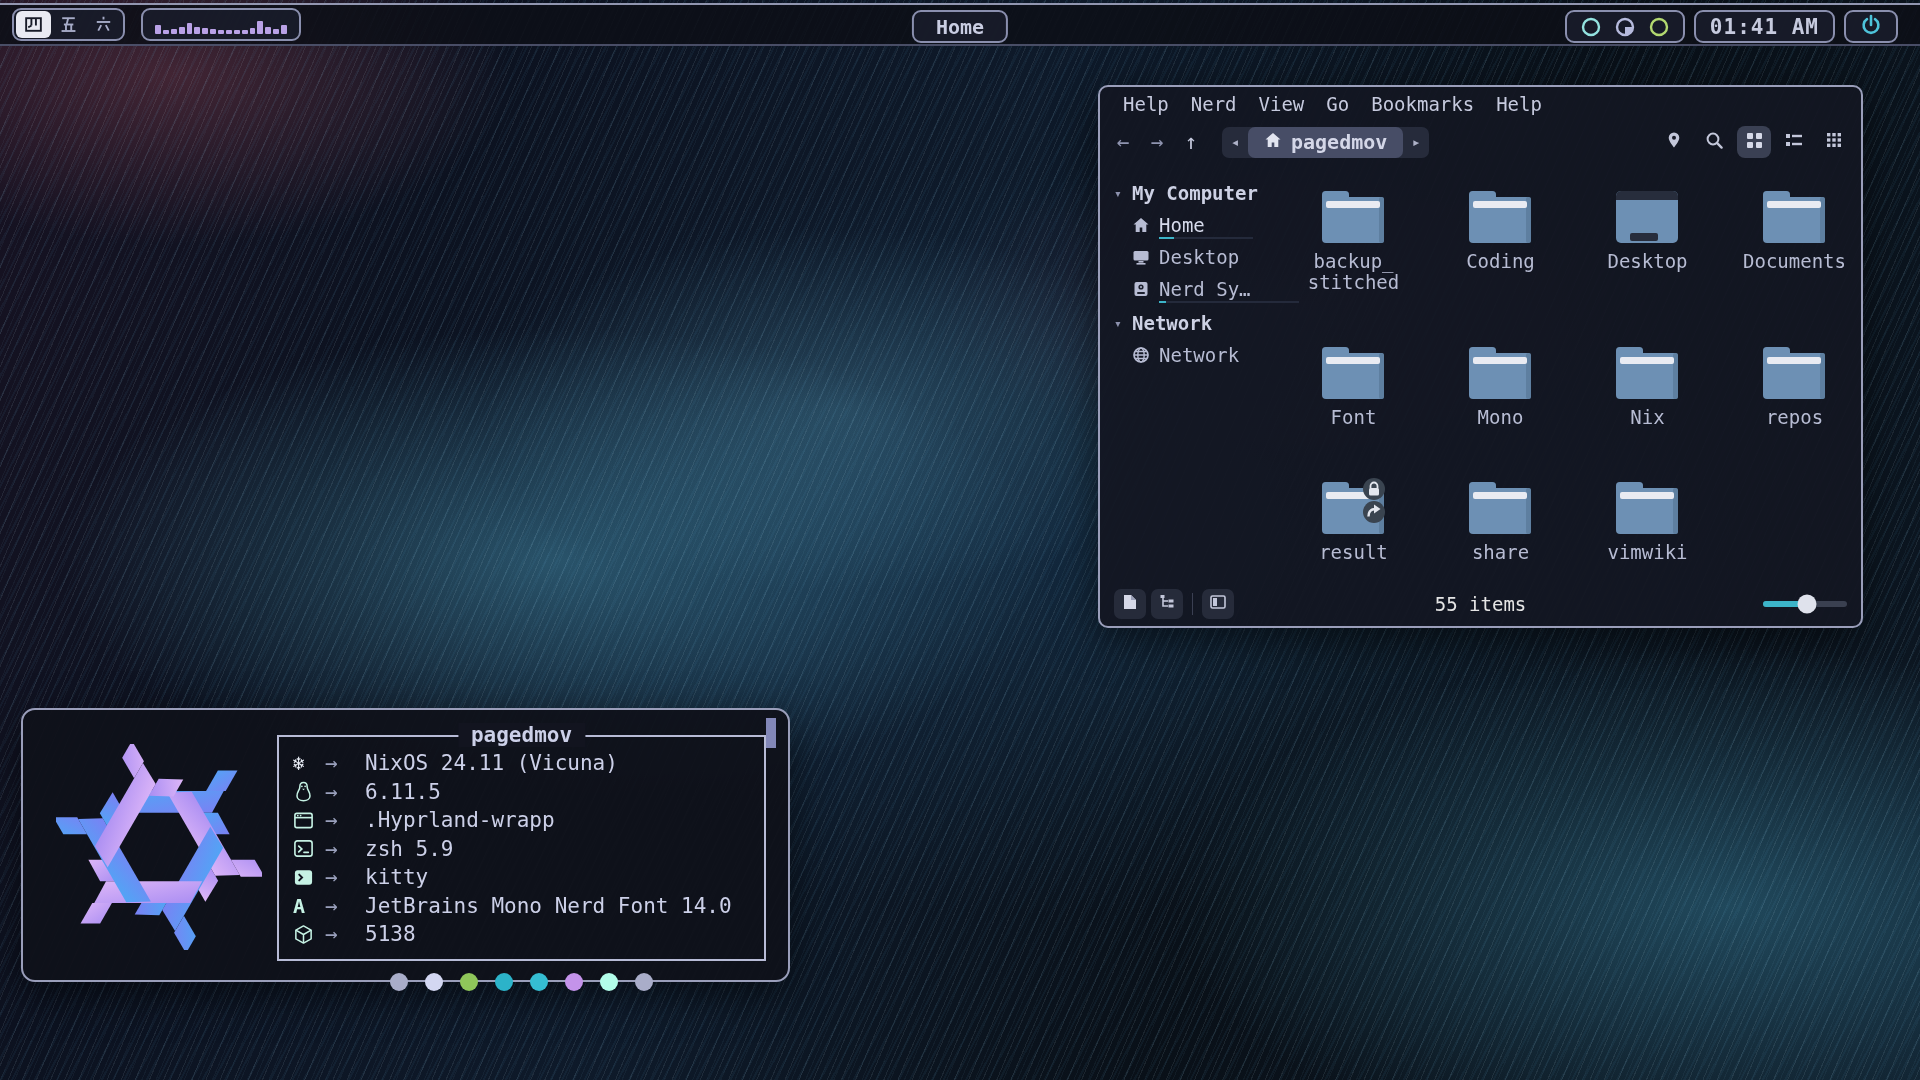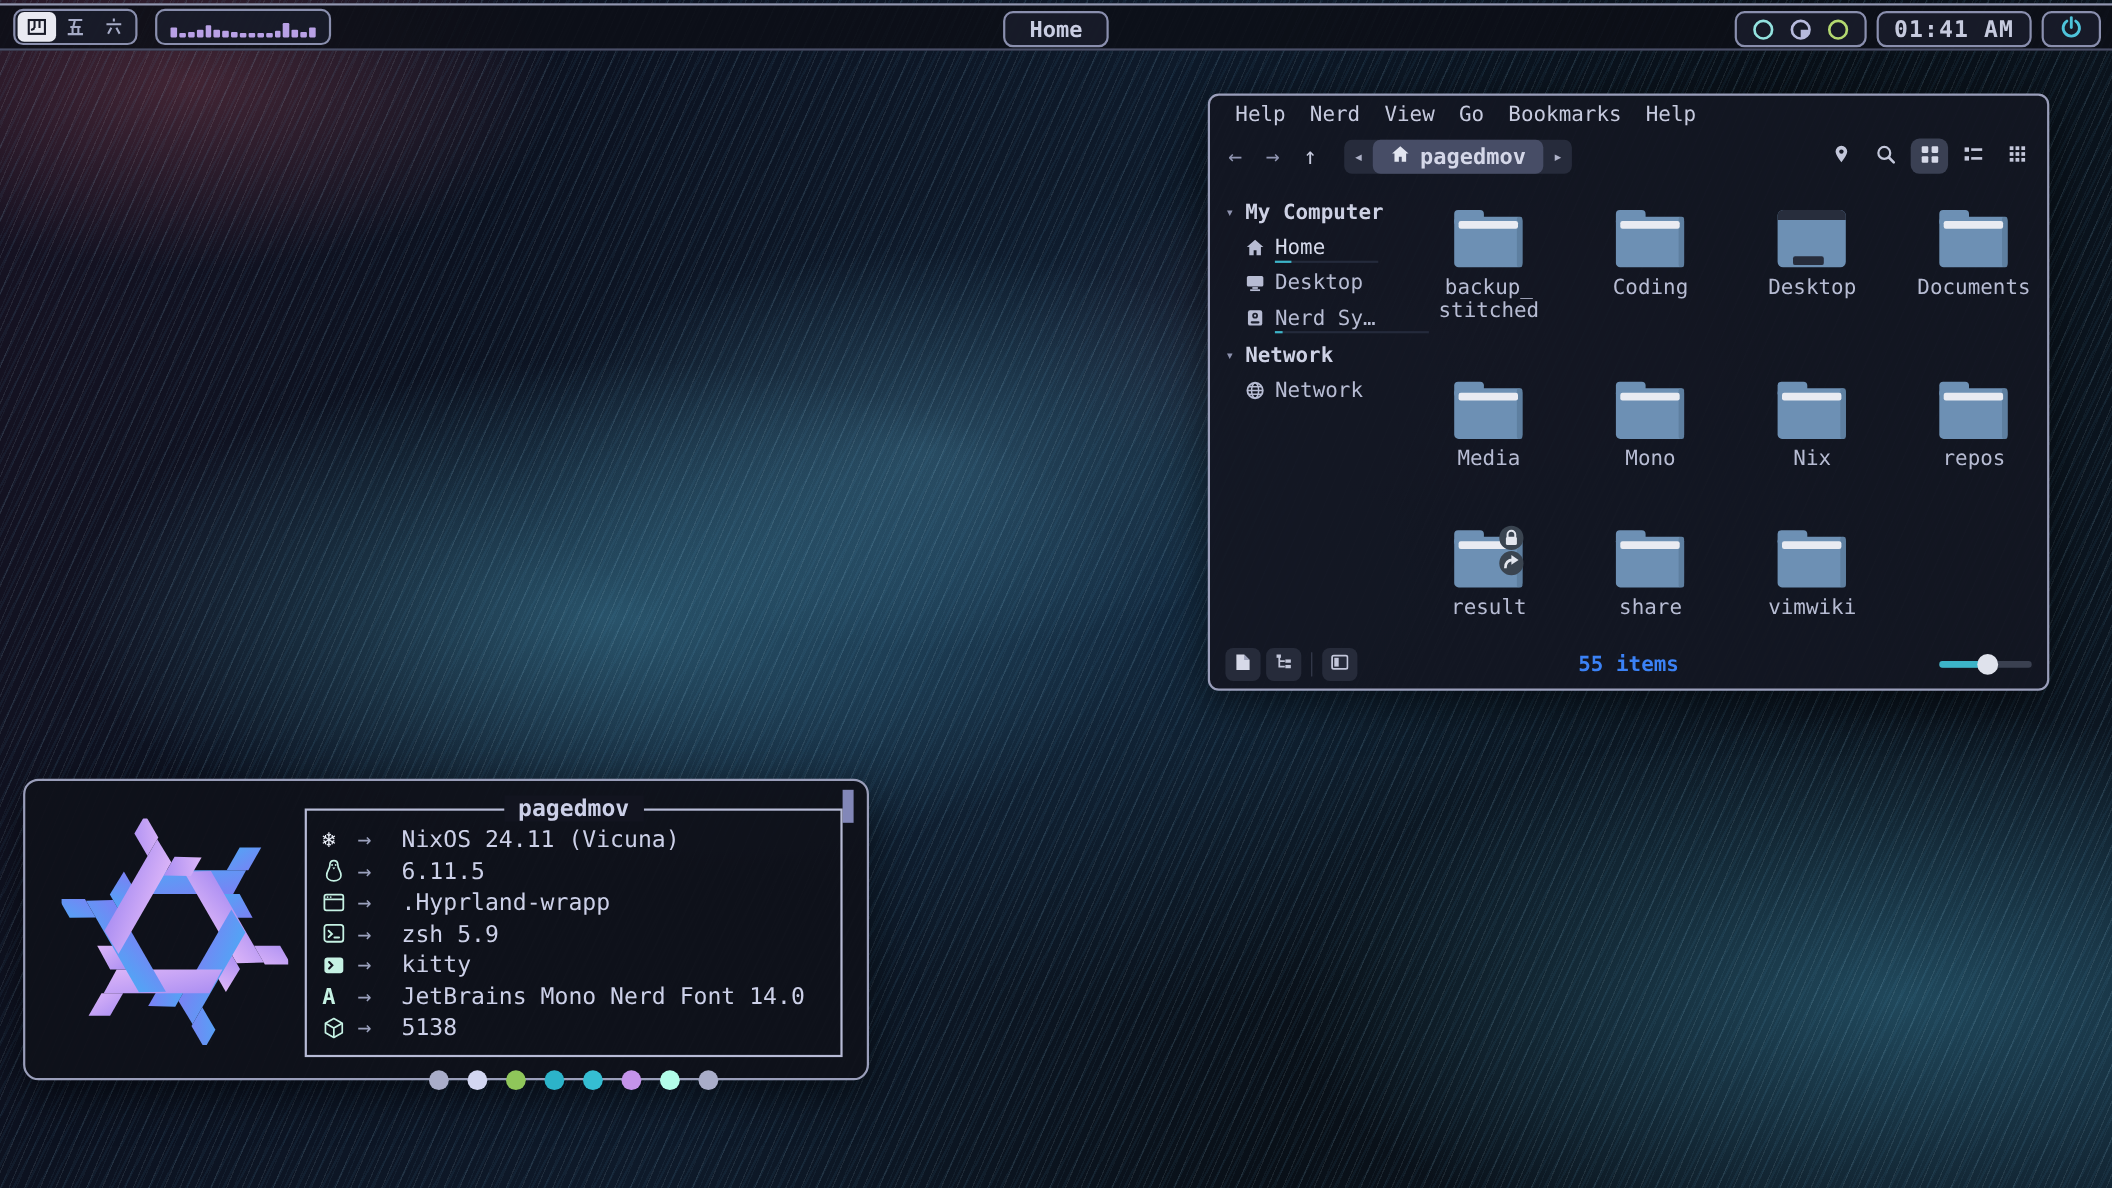--- a/index.html
+++ b/index.html
@@ -32,21 +32,21 @@
   .ws-cell { width:35px; height:27px; display:flex; align-items:center; justify-content:center;
     color:#a7acc8; border-radius:6px; }
   .ws-cell.active { background:#e9eaf2; color:#181b28; }
   .ws-cell svg { display:block; }
   .ws-cell.active svg path, .ws-cell.active svg rect { stroke:#181b28; }
   .vis-pill { margin-left:16px; width:160px; padding:0 12px; align-items:flex-end; }
   .vis-bars { display:flex; align-items:flex-end; gap:2px; height:22px; padding-bottom:5px; width:100%; }
   .vis-bars div { width:6px; background:#b9a1e6; border-radius:1px; }
   .bar-center { position:absolute; left:50%; transform:translateX(-50%); top:5px; }
   .home-pill { padding:0 22px; font-weight:bold; color:#c9cde2; font-size:20px; }
-  .bar-right { position:absolute; right:10px; top:5px; display:flex; gap:9px;margin-left:18px; }
+  .bar-right { position:absolute; right:22px; top:5px; display:flex; gap:9px;margin-left:18px; }
   .tray-pill { padding:0 13px; gap:12px; }
   .clock-pill { padding:0 14px; font-size:21px; font-weight:bold; letter-spacing:1px; }
   .power-pill { padding:0 13px; }
 
   
   .fm { position:absolute; left:1098px; top:85px; width:765px; height:543px;
     background:rgba(19,22,34,0.94); border:2px solid #9a9eba; border-radius:10px;
     box-shadow:0 12px 40px rgba(0,0,0,0.5); color:#c0c4d9; display:flex; flex-direction:column; }
   .fm-menubar { height:34px; display:flex; align-items:center; padding-left:12px; font-size:19px; }
   .fm-menubar span { padding:2px 11px; color:#c6cade; border-radius:5px; }
@@ -78,21 +78,21 @@
   .fm-grid { flex:1; display:grid; grid-template-columns:repeat(4,147px); align-content:start;
     padding:24px 0 0 4px; row-gap:50px; }
   .tile { display:flex; flex-direction:column; align-items:center; }
   .tile .ticon { height:58px; display:flex; align-items:flex-end; }
   .tile .tlabel { margin-top:6px; font-size:19px; color:#b7bcd3; text-align:center;
     max-width:132px; line-height:21px; word-break:keep-all; }
   .fm-status { height:44px; display:flex; align-items:center; padding:0 14px; position:relative; }
   .st-btn { width:32px; height:30px; background:#262b3a; border-radius:7px;
     display:flex; align-items:center; justify-content:center; color:#c3c7da; margin-right:5px; }
   .st-sep { width:1px; height:22px; background:#3a3f52; margin:0 9px 0 4px; }
-  .st-text { position:absolute; left:50%; transform:translateX(-50%); font-size:19px; color:#3b82f6;font-weight:bold; }
+  .st-text { position:absolute; left:50%; transform:translateX(-50%); font-size:19px; color:#e5e5e5; }
   .zoom-slider { margin-left:auto; width:84px; height:6px; background:#3a4050; border-radius:3px; position:relative; }
   .zoom-fill { position:absolute; left:0; top:0; bottom:0; background:#3cb4c8; border-radius:3px; }
   .zoom-knob { position:absolute; top:50%; transform:translate(-50%,-50%); width:19px; height:19px;
     border-radius:50%; background:#dfe2ec; }
 
   
   .fetch { position:absolute; left:21px; top:708px; width:769px; height:274px;
     background:rgba(15,17,26,0.94); border:2px solid #9a9eba; border-radius:14px;
     box-shadow:0 12px 40px rgba(0,0,0,0.5); display:flex; padding:14px 22px 10px 18px; }
   .fetch-logo { width:236px; display:flex; align-items:center; justify-content:center; }
@@ -394,21 +394,21 @@
   </div>
         <div class="tile">
     <span class="ticon">
             <svg width="66" height="60" viewBox="0 -4 66 56">
               <rect x="1" y="0" width="27" height="14" rx="3.5" fill="#6d90b4"></rect>
               <rect x="1" y="6" width="62" height="46" rx="4" fill="#6d90b4"></rect>
               <rect x="58" y="6" width="5" height="46" rx="2" fill="#5e7fa0"></rect>
               <rect x="5" y="10" width="54" height="7" rx="2" fill="#e9ebf2"></rect>
             </svg>
           </span>
-    <span class="tlabel">Media</span>
+    <span class="tlabel">Font</span>
   </div>
         <div class="tile">
     <span class="ticon">
             <svg width="66" height="60" viewBox="0 -4 66 56">
               <rect x="1" y="0" width="27" height="14" rx="3.5" fill="#6d90b4"></rect>
               <rect x="1" y="6" width="62" height="46" rx="4" fill="#6d90b4"></rect>
               <rect x="58" y="6" width="5" height="46" rx="2" fill="#5e7fa0"></rect>
               <rect x="5" y="10" width="54" height="7" rx="2" fill="#e9ebf2"></rect>
             </svg>
           </span>

